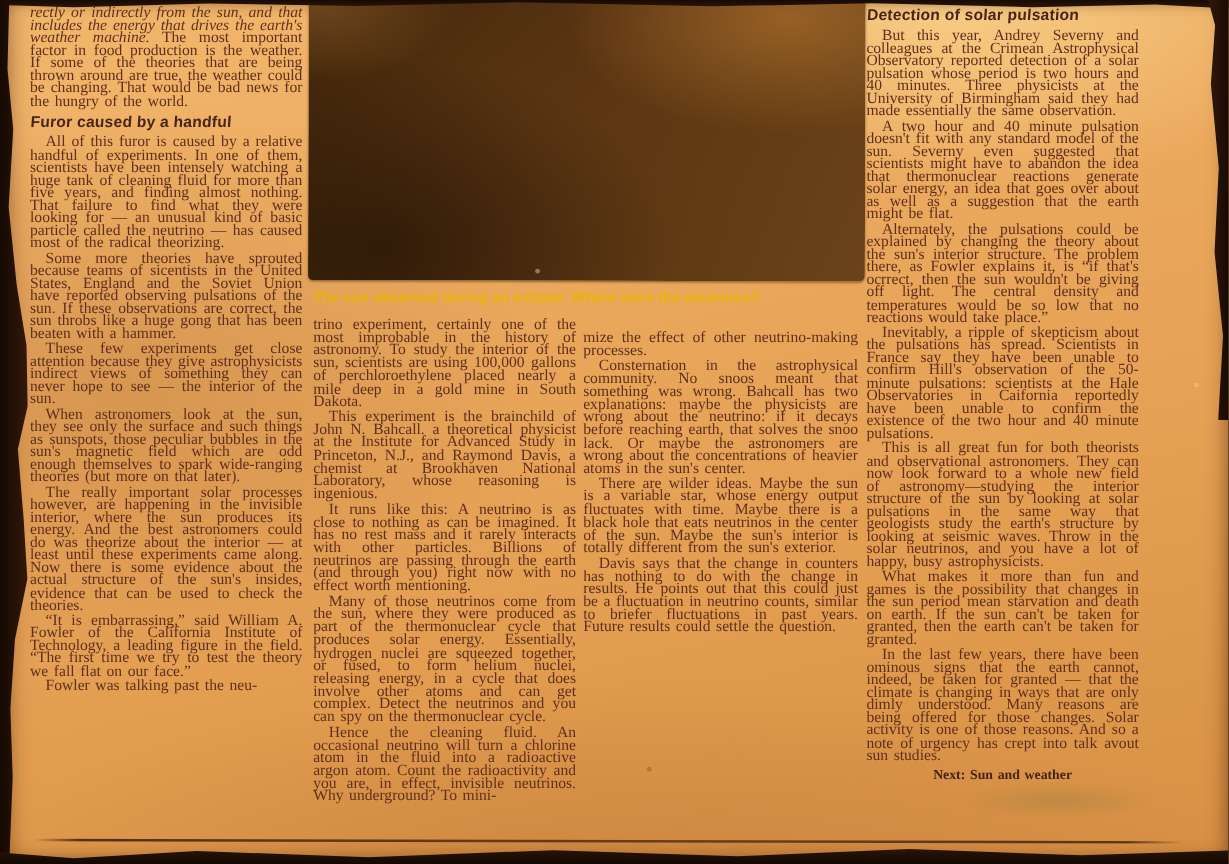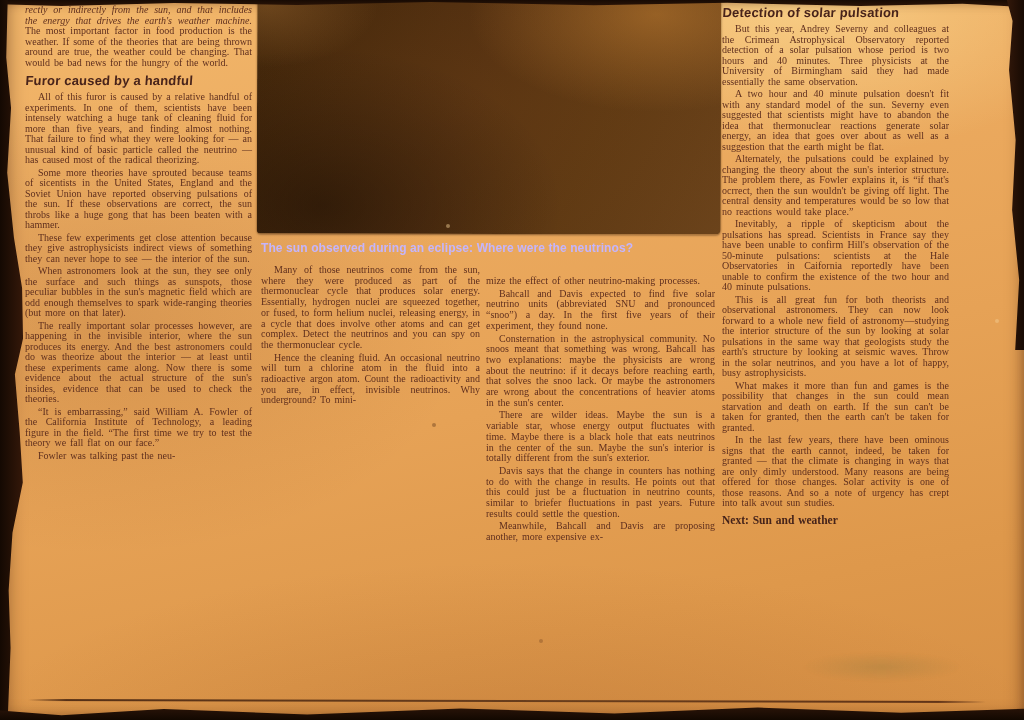--- a/index.html
+++ b/index.html
@@ -9,21 +9,21 @@
     background:
       radial-gradient(ellipse 430px 210px at 78% 1%, rgba(255,228,158,.55), rgba(255,228,158,0) 72%),
       radial-gradient(ellipse 520px 330px at 10% 45%, rgba(116,58,20,.16), rgba(116,58,20,0) 70%),
       radial-gradient(ellipse 760px 260px at 50% 104%, rgba(138,70,24,.20), rgba(138,70,24,0) 72%),
       linear-gradient(168deg,#f2b76b 0%,#ecab60 28%,#e6a256 55%,#de984b 80%,#d79045 100%);
     box-shadow: inset 16px 0 20px -11px rgba(58,24,8,.6),
                 inset -12px 0 16px -9px rgba(58,24,8,.38),
                 inset 0 -12px 16px -9px rgba(58,24,8,.45),
                 inset 0 10px 12px -8px rgba(58,24,8,.35);}
   .col{position:absolute;color:#5f2f1e;text-align:justify;}
-  .col p{margin:0 0 2px 0;text-indent:13px;font-size:10px;line-height:10.5px;word-spacing:1.4px;}
+  .col p{margin:0 0 2px 0;text-indent:13px;font-size:13px;line-height:10.5px;word-spacing:1.4px;}
   .colmid p{line-height:10.7px;}
   .col p.cont{text-indent:0;}
   .lead-ital{font-style:italic;}
   .head{font-family:"Liberation Sans", sans-serif;font-weight:bold;font-style:normal;
         font-size:13px;color:#48231a;margin:5px 0 4px 0;letter-spacing:.2px;
         transform:skewX(-4deg);transform-origin:left bottom;}
   .col1{left:25px;top:5px;width:227px;}
   .col2{left:261px;top:265px;width:219px;}
   .col3{left:486px;top:276px;width:229px;}
   .col4{left:722px;top:2px;width:227px;}
@@ -32,23 +32,23 @@
     transform:rotate(.15deg);
     background:
       radial-gradient(ellipse 250px 130px at 86% 6%, rgba(196,128,52,.55), rgba(196,128,52,0) 75%),
       radial-gradient(ellipse 160px 90px at 2% 2%, rgba(186,126,62,.35), rgba(186,126,62,0) 70%),
       radial-gradient(ellipse 320px 210px at 14% 88%, rgba(14,6,1,.45), rgba(14,6,1,0) 75%),
       radial-gradient(ellipse 420px 240px at 46% 46%, rgba(112,66,22,.32), rgba(112,66,22,0) 80%),
       linear-gradient(115deg,#3e2409 0%,#533011 45%,#5e3913 70%,#6b431b 100%);
     box-shadow:0 1px 2px rgba(40,18,6,.5);}
   .caption{position:absolute;left:261px;top:241px;width:452px;
     font-family:"Liberation Sans", sans-serif;font-weight:bold;font-size:12px;
-    color:#c4b5fd;letter-spacing:.1px;}
+    color:#eab308;letter-spacing:.1px;}
   .next-line{font-family:"Liberation Serif", serif;font-weight:bold;font-size:11.5px;
-    color:#45231a;margin-top:5px;word-spacing:1px;}
+    color:#45231a;text-align:center;margin-top:5px;word-spacing:1px;}
   .bottom-rule{position:absolute;left:28px;top:700px;width:958px;height:2px;border-radius:2px;
     transform:rotate(.12deg);
     background:linear-gradient(90deg, rgba(62,30,13,0), rgba(62,30,13,.85) 4%,
       rgba(62,30,13,.7) 55%, rgba(84,42,19,.9) 95%, rgba(62,30,13,0));}
   .edge{position:absolute;z-index:9;}
   .edge-top{left:0;top:0;width:1024px;height:7px;
     background:linear-gradient(180deg,#170a03,#2f1608);
     clip-path:polygon(0 0,100% 0,100% 100%,94% 55%,84% 85%,71% 40%,58% 75%,42% 28%,29% 70%,17% 42%,6% 85%,0 60%);}
   .edge-left{left:0;top:0;width:24px;height:720px;
     background:linear-gradient(90deg,#140902,#36190a);
@@ -83,41 +83,42 @@
     <p>When astronomers look at the sun, they see only the surface and such things as sunspots, those peculiar bubbles in the sun's magnetic field which are odd enough themselves to spark wide-ranging theories (but more on that later).</p>
     <p>The really important solar processes however, are happening in the invisible interior, where the sun produces its energy. And the best astronomers could do was theorize about the interior — at least until these experiments came along. Now there is some evidence about the actual structure of the sun's insides, evidence that can be used to check the theories.</p>
     <p>“It is embarrassing,” said William A. Fowler of the California Institute of Technology, a leading figure in the field. “The first time we try to test the theory we fall flat on our face.”</p>
     <p>Fowler was talking past the neu-</p>
   </div>
 
   <div class="photo"></div>
   <div class="caption">The sun observed during an eclipse: Where were the neutrinos?</div>
 
   <div class="col colmid col2">
+    <p class="cont">trino experiment, certainly one of the most improbable in the history of astronomy. To study the interior of the sun, scientists are using 100,000 gallons of perchloroethylene placed nearly a mile deep in a gold mine in South Dakota.</p>
+    <p>This experiment is the brainchild of John N. Bahcall. a theoretical physicist at the Institute for Advanced Study in Princeton, N.J., and Raymond Davis, a chemist at Brookhaven National Laboratory, whose reasoning is ingenious.</p>
+    <p>It runs like this: A neutrino is as close to nothing as can be imagined. It has no rest mass and it rarely interacts with other particles. Billions of neutrinos are passing through the earth (and through you) right now with no effect worth mentioning.</p>
     <p>Many of those neutrinos come from the sun, where they were produced as part of the thermonuclear cycle that produces solar energy. Essentially, hydrogen nuclei are squeezed together, or fused, to form helium nuclei, releasing energy, in a cycle that does involve other atoms and can get complex. Detect the neutrinos and you can spy on the thermonuclear cycle.</p>
     <p>Hence the cleaning fluid. An occasional neutrino will turn a chlorine atom in the fluid into a radioactive argon atom. Count the radioactivity and you are, in effect, invisible neutrinos. Why underground? To mini-</p>
   </div>
 
   <div class="col colmid col3">
     <p class="cont">mize the effect of other neutrino-making processes.</p>
-    <p>Bahcall and Davis expected to find five solar neutrino units (abbreviated SNU and pronounced “snoo”) a day. In the first five years of their experiment, they found none.</p>
     <p>Consternation in the astrophysical community. No snoos meant that something was wrong. Bahcall has two explanations: maybe the physicists are wrong about the neutrino: if it decays before reaching earth, that solves the snoo lack. Or maybe the astronomers are wrong about the concentrations of heavier atoms in the sun's center.</p>
     <p>There are wilder ideas. Maybe the sun is a variable star, whose energy output fluctuates with time. Maybe there is a black hole that eats neutrinos in the center of the sun. Maybe the sun's interior is totally different from the sun's exterior.</p>
     <p>Davis says that the change in counters has nothing to do with the change in results. He points out that this could just be a fluctuation in neutrino counts, similar to briefer fluctuations in past years. Future results could settle the question.</p>
-    <p>Meanwhile, Bahcall and Davis are proposing another, more expensive ex-</p>
   </div>
 
   <div class="col col4">
     <div class="head">Detection of solar pulsation</div>
     <p>But this year, Andrey Severny and colleagues at the Crimean Astrophysical Observatory reported detection of a solar pulsation whose period is two hours and 40 minutes. Three physicists at the University of Birmingham said they had made essentially the same observation.</p>
     <p>A two hour and 40 minute pulsation doesn't fit with any standard model of the sun. Severny even suggested that scientists might have to abandon the idea that thermonuclear reactions generate solar energy, an idea that goes over about as well as a suggestion that the earth might be flat.</p>
     <p>Alternately, the pulsations could be explained by changing the theory about the sun's interior structure. The problem there, as Fowler explains it, is “if that's ocrrect, then the sun wouldn't be giving off light. The central density and temperatures would be so low that no reactions would take place.”</p>
     <p>Inevitably, a ripple of skepticism about the pulsations has spread. Scientists in France say they have been unable to confirm Hill's observation of the 50-minute pulsations: scientists at the Hale Observatories in Caifornia reportedly have been unable to confirm the existence of the two hour and 40 minute pulsations.</p>
     <p>This is all great fun for both theorists and observational astronomers. They can now look forward to a whole new field of astronomy—studying the interior structure of the sun by looking at solar pulsations in the same way that geologists study the earth's structure by looking at seismic waves. Throw in the solar neutrinos, and you have a lot of happy, busy astrophysicists.</p>
-    <p>What makes it more than fun and games is the possibility that changes in the sun could mean starvation and death on earth. If the sun can't be taken for granted, then the earth can't be taken for granted.</p>
+    <p>What makes it more than fun and games is the possibility that changes in the sun period mean starvation and death on earth. If the sun can't be taken for granted, then the earth can't be taken for granted.</p>
     <p>In the last few years, there have been ominous signs that the earth cannot, indeed, be taken for granted — that the climate is changing in ways that are only dimly understood. Many reasons are being offered for those changes. Solar activity is one of those reasons. And so a note of urgency has crept into talk avout sun studies.</p>
     <div class="next-line">Next: Sun and weather</div>
   </div>
 
   <div class="smudge"></div>
   <div class="specks"></div>
   <div class="bottom-rule"></div>
 
   <div class="edge edge-top"></div>
   <div class="edge edge-left"></div>

